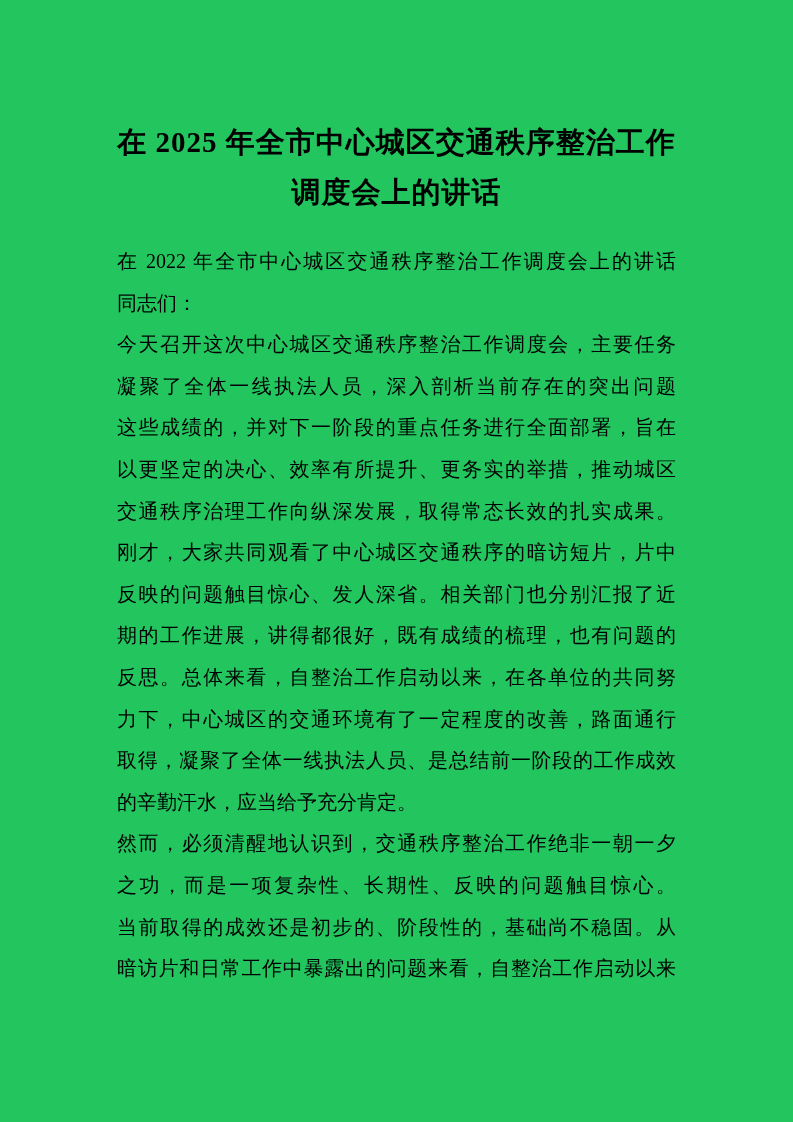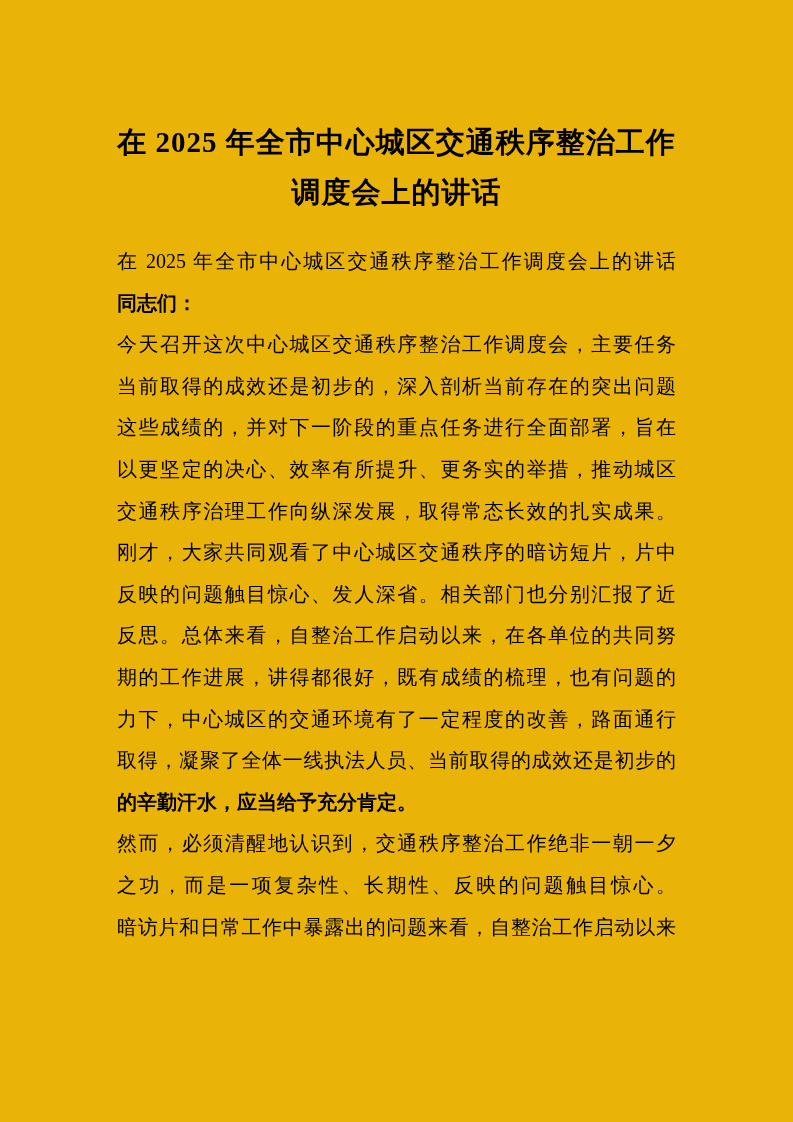--- a/index.html
+++ b/index.html
@@ -4,21 +4,21 @@
 <style>
   html, body {
     margin: 0;
     padding: 0;
     background: #ffffff;
   }
   .page {
     position: relative;
     width: 793px;
     height: 1122px;
-    background: #eab308;
+    background: #22c55e;
     overflow: hidden;
     font-family: "Liberation Serif", "DejaVu Serif", serif;
     color: #000000;
   }
   .content {
     position: absolute;
     left: 117px;
     top: 117px;
     width: 559px;
   }
@@ -37,45 +37,45 @@
     height: 41.6px;
     line-height: 41.6px;
     overflow: hidden;
     text-align: justify;
     text-align-last: justify;
     white-space: nowrap;
   }
   .body-line.line-left {
     text-align: left;
     text-align-last: left;
-    font-weight: bold;
   }
 </style>
 </head>
 <body>
 
 <div class="page">
   <div class="content">
     <div class="doc-title">
       <div>在 2025 年全市中心城区交通秩序整治工作</div>
       <div>调度会上的讲话</div>
     </div>
     <div class="doc-body">
-        <div class="body-line">在 2025 年全市中心城区交通秩序整治工作调度会上的讲话</div>
+        <div class="body-line">在 2022 年全市中心城区交通秩序整治工作调度会上的讲话</div>
         <div class="body-line line-left">同志们：</div>
         <div class="body-line">今天召开这次中心城区交通秩序整治工作调度会，主要任务</div>
-        <div class="body-line">当前取得的成效还是初步的，深入剖析当前存在的突出问题</div>
+        <div class="body-line">凝聚了全体一线执法人员，深入剖析当前存在的突出问题</div>
         <div class="body-line">这些成绩的，并对下一阶段的重点任务进行全面部署，旨在</div>
         <div class="body-line">以更坚定的决心、效率有所提升、更务实的举措，推动城区</div>
         <div class="body-line">交通秩序治理工作向纵深发展，取得常态长效的扎实成果。</div>
         <div class="body-line">刚才，大家共同观看了中心城区交通秩序的暗访短片，片中</div>
         <div class="body-line">反映的问题触目惊心、发人深省。相关部门也分别汇报了近</div>
+        <div class="body-line">期的工作进展，讲得都很好，既有成绩的梳理，也有问题的</div>
         <div class="body-line">反思。总体来看，自整治工作启动以来，在各单位的共同努</div>
-        <div class="body-line">期的工作进展，讲得都很好，既有成绩的梳理，也有问题的</div>
         <div class="body-line">力下，中心城区的交通环境有了一定程度的改善，路面通行</div>
-        <div class="body-line">取得，凝聚了全体一线执法人员、当前取得的成效还是初步的</div>
+        <div class="body-line">取得，凝聚了全体一线执法人员、是总结前一阶段的工作成效</div>
         <div class="body-line line-left">的辛勤汗水，应当给予充分肯定。</div>
         <div class="body-line">然而，必须清醒地认识到，交通秩序整治工作绝非一朝一夕</div>
         <div class="body-line">之功，而是一项复杂性、长期性、反映的问题触目惊心。</div>
+        <div class="body-line">当前取得的成效还是初步的、阶段性的，基础尚不稳固。从</div>
         <div class="body-line">暗访片和日常工作中暴露出的问题来看，自整治工作启动以来</div>
       </div>
   </div>
 </div>
 
 </body></html>

